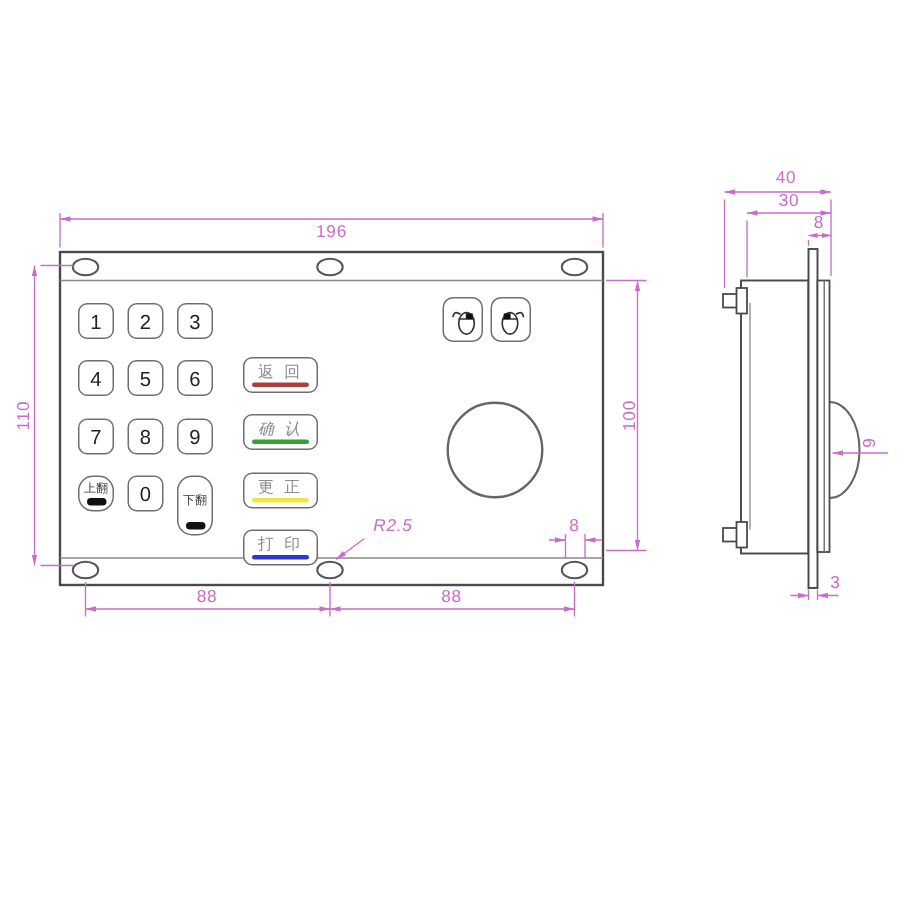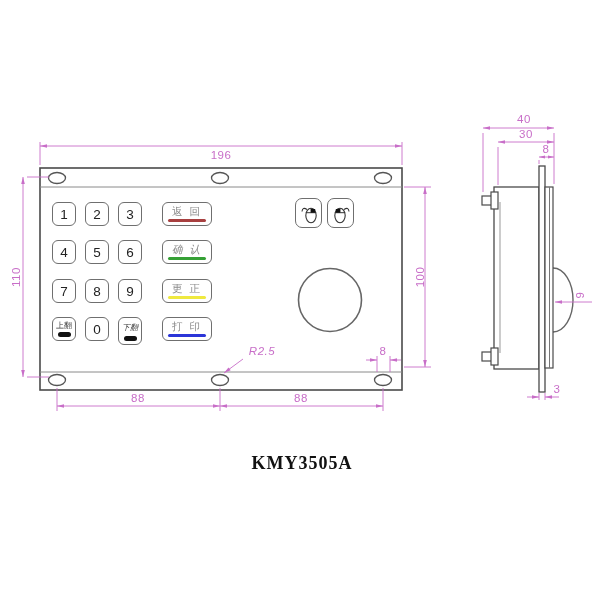--- a/index.html
+++ b/index.html
@@ -6,22 +6,22 @@
   .sheet { position:relative; width:600px; height:600px; background:#ffffff; overflow:hidden;
            font-family:"Liberation Sans", sans-serif; }
   svg { position:absolute; left:0; top:0; }
 
   
   .key { position:absolute; box-sizing:border-box; background:#fff;
          border:1.4px solid #6f6f6f; border-radius:6px;
          display:flex; align-items:center; justify-content:center;
          font:400 13.5px "Liberation Sans", sans-serif; color:#222; }
   .key .bar { position:absolute; bottom:3px; left:5px; right:5px; height:3.4px; border-radius:2px; }
-  .key.fn { font-size:10.5px; color:#8c8c8c; letter-spacing:2px; padding-bottom:5px; }
-  .key.pg { font-size:8px; color:#3a3a3a; letter-spacing:0; padding-bottom:7px; }
+  .key.fn { font-size:10.5px; color:#8c8c8c; letter-spacing:2px; padding-bottom:5px;margin-top:36px; }
+  .key.pg { font-size:8px; color:#3a3a3a; letter-spacing:0; padding-bottom:7px;border-radius:10px; }
   .key.pg .bar { left:4.5px; right:4.5px; height:4.6px; bottom:3px; border-radius:2.5px; background:#111; }
   .bar-red    { background:#a84040; }
   .bar-green  { background:#35a035; }
   .bar-yellow { background:#efe93f; }
   .bar-blue   { background:#2b35d8; }
   .mousekey { position:absolute; box-sizing:border-box; background:#fff;
               border:1.4px solid #6f6f6f; border-radius:7px; }
 
   
   .dim { position:absolute; font:11.5px "Liberation Sans", sans-serif; color:#c86ec8;
@@ -159,21 +159,21 @@
       <i class="bar bar-yellow"></i>
     </div>
 
   <div class="key pg" style="left:52px;top:317px;width:24px;height:24px;">
       <span>上翻</span>
       <i class="bar"></i>
     </div>
   <div class="key" style="left:85px;top:317px;width:24px;height:24px;">
       <span>0</span>
     </div>
-  <div class="key pg" style="left:118px;top:317px;width:24px;height:28px;font-style:italic;">
+  <div class="key pg" style="left:118px;top:317px;width:24px;height:40px;">
       <span>下翻</span>
       <i class="bar"></i>
     </div>
   <div class="key fn" style="left:162px;top:317px;width:50px;height:24px;">
       <span>打 印</span>
       <i class="bar bar-blue"></i>
     </div>
 
   <div class="mousekey" style="left:295px;top:198px;width:27px;height:30px;">
     <svg width="27" height="30" viewBox="0 0 27 30">
@@ -199,15 +199,14 @@
   <span class="dim" style="left:301px;top:398px;">88</span>
   <span class="dim" style="left:383px;top:351px;">8</span>
   <span class="dim" style="left:262px;top:351px;font-style:italic;">R2.5</span>
 
   <span class="dim" style="left:524px;top:119px;">40</span>
   <span class="dim" style="left:526px;top:134px;">30</span>
   <span class="dim" style="left:546px;top:149px;">8</span>
   <span class="dim v" style="left:580px;top:295px;">9</span>
   <span class="dim" style="left:557px;top:389px;">3</span>
 
-  <span class="title" style="left:302px;top:463px;">KMY3505A</span>
 
 </div>
 
 </body></html>

